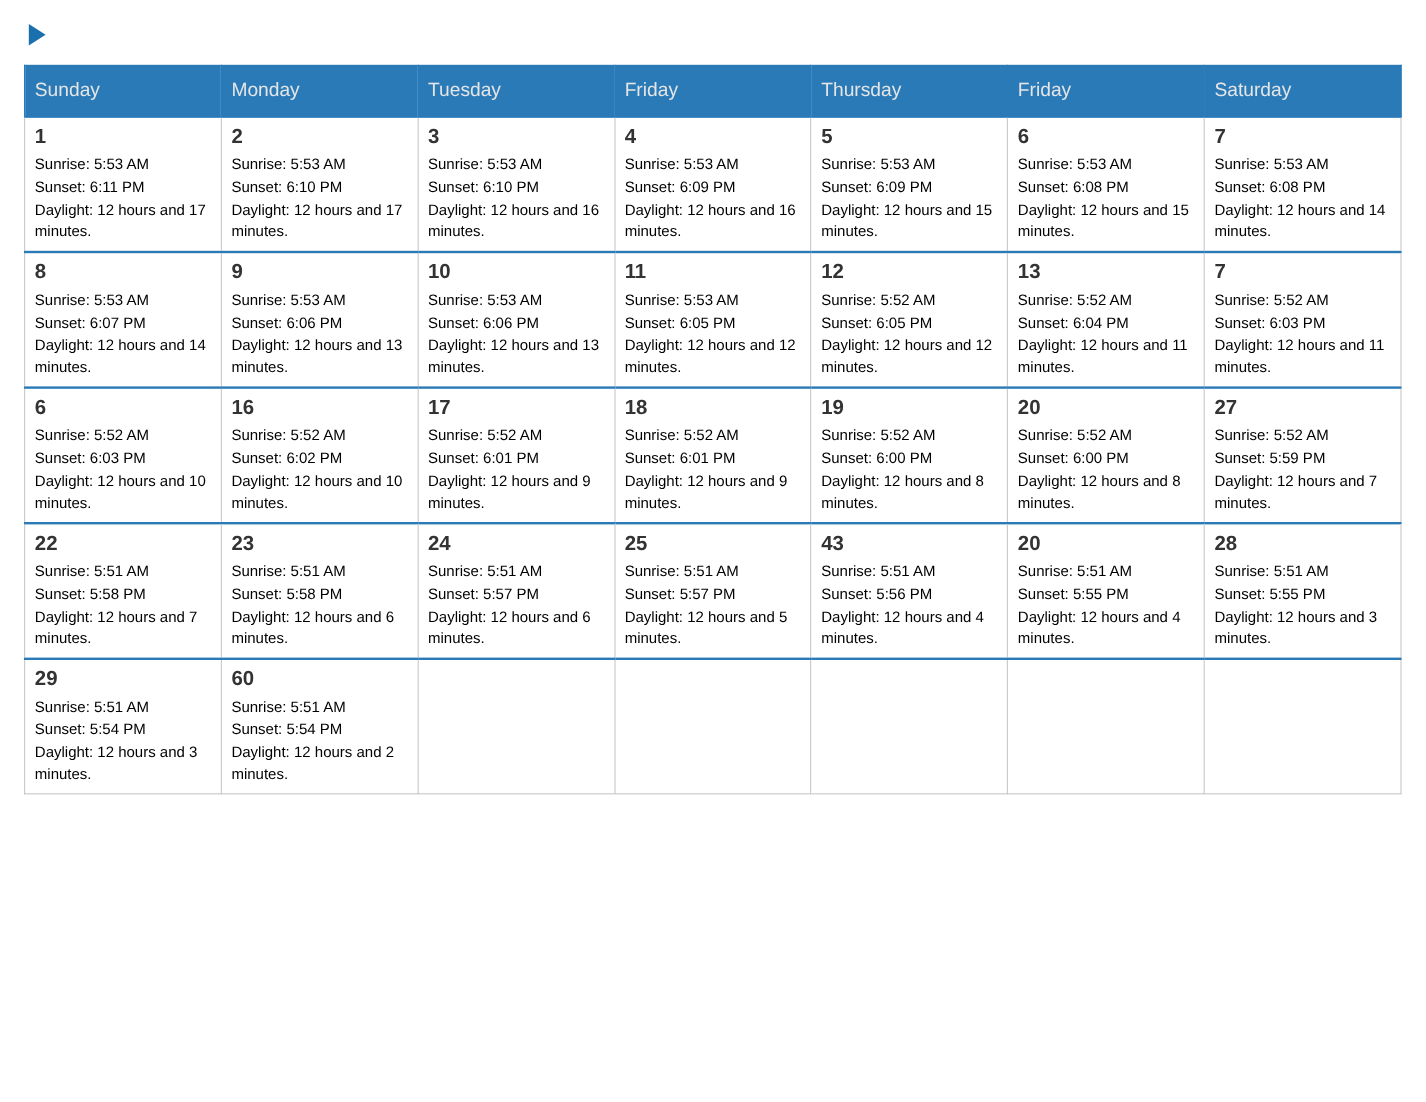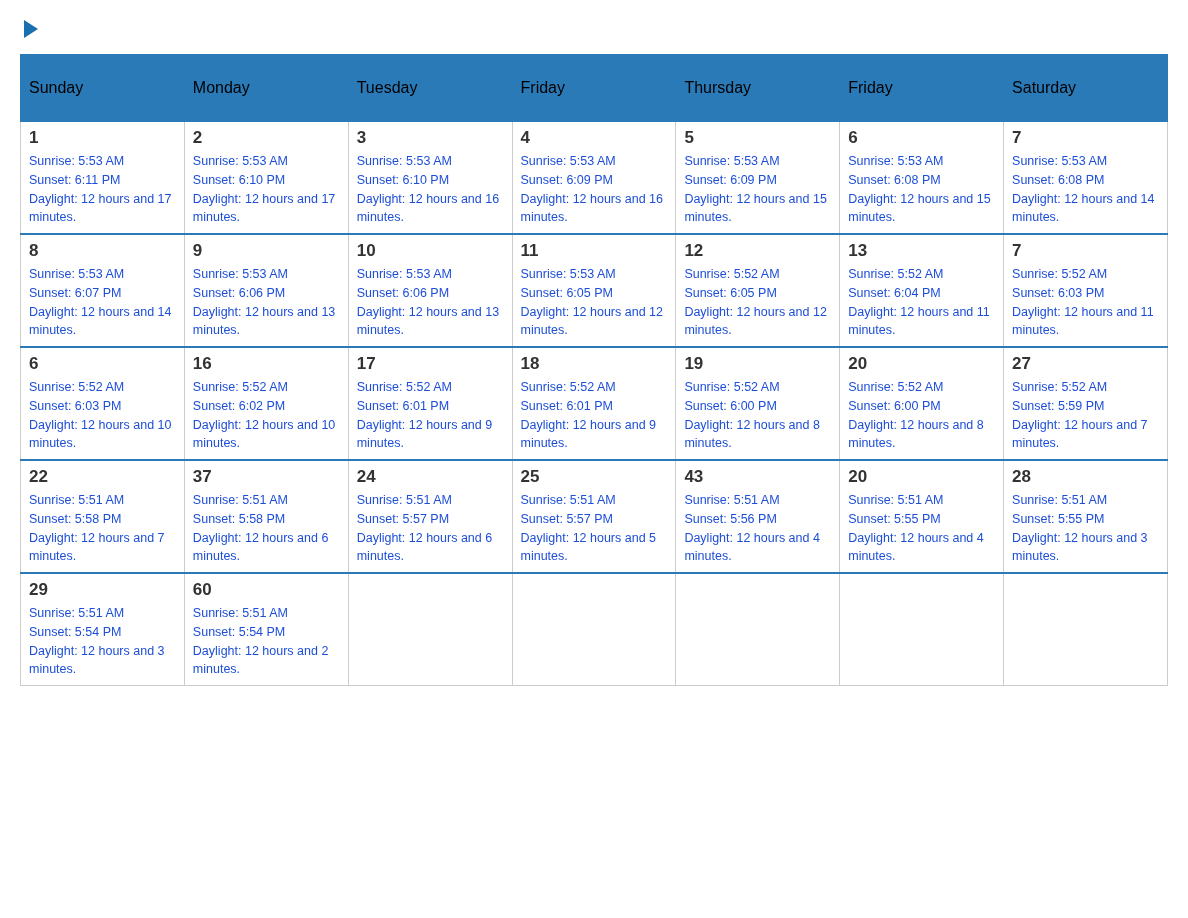--- a/index.html
+++ b/index.html
@@ -43,22 +43,22 @@
       font-size: 22px;
       color: #555;
       margin-top: 4px;
     }
     .calendar {
       width: 100%;
       border-collapse: collapse;
     }
     .calendar th {
       background: #2a7ab8;
-      color: #000000;
-      padding: 24px 8px;
+      color: #e5e5e5;
+      padding: 12px 8px;
       font-size: 16px;
       font-weight: normal;
       text-align: left;
       border: 1px solid #2a7ab8;
     }
     .calendar td {
       border: 1px solid #ccc;
       vertical-align: top;
       padding: 6px 8px;
       width: 14.28%;
@@ -66,21 +66,21 @@
     }
     .day-number {
       font-size: 17px;
       font-weight: bold;
       color: #333;
       display: block;
       margin-bottom: 4px;
     }
     .day-info {
       font-size: 12.5px;
-      color: #1d4ed8;
+      color: #000000;
       line-height: 1.5;
     }
     .empty-cell {
       background: #fff;
     }
     .row-divider td {
       border-top: 2px solid #2a7ab8;
     }
   </style>
 </head>
@@ -204,21 +204,21 @@
           <span class="day-number">27</span>
           <div class="day-info">Sunrise: 5:52 AM<br>Sunset: 5:59 PM<br>Daylight: 12 hours and 7 minutes.</div>
         </td>
       </tr>
       <tr class="row-divider">
         <td>
           <span class="day-number">22</span>
           <div class="day-info">Sunrise: 5:51 AM<br>Sunset: 5:58 PM<br>Daylight: 12 hours and 7 minutes.</div>
         </td>
         <td>
-          <span class="day-number">37</span>
+          <span class="day-number">23</span>
           <div class="day-info">Sunrise: 5:51 AM<br>Sunset: 5:58 PM<br>Daylight: 12 hours and 6 minutes.</div>
         </td>
         <td>
           <span class="day-number">24</span>
           <div class="day-info">Sunrise: 5:51 AM<br>Sunset: 5:57 PM<br>Daylight: 12 hours and 6 minutes.</div>
         </td>
         <td>
           <span class="day-number">25</span>
           <div class="day-info">Sunrise: 5:51 AM<br>Sunset: 5:57 PM<br>Daylight: 12 hours and 5 minutes.</div>
         </td>

